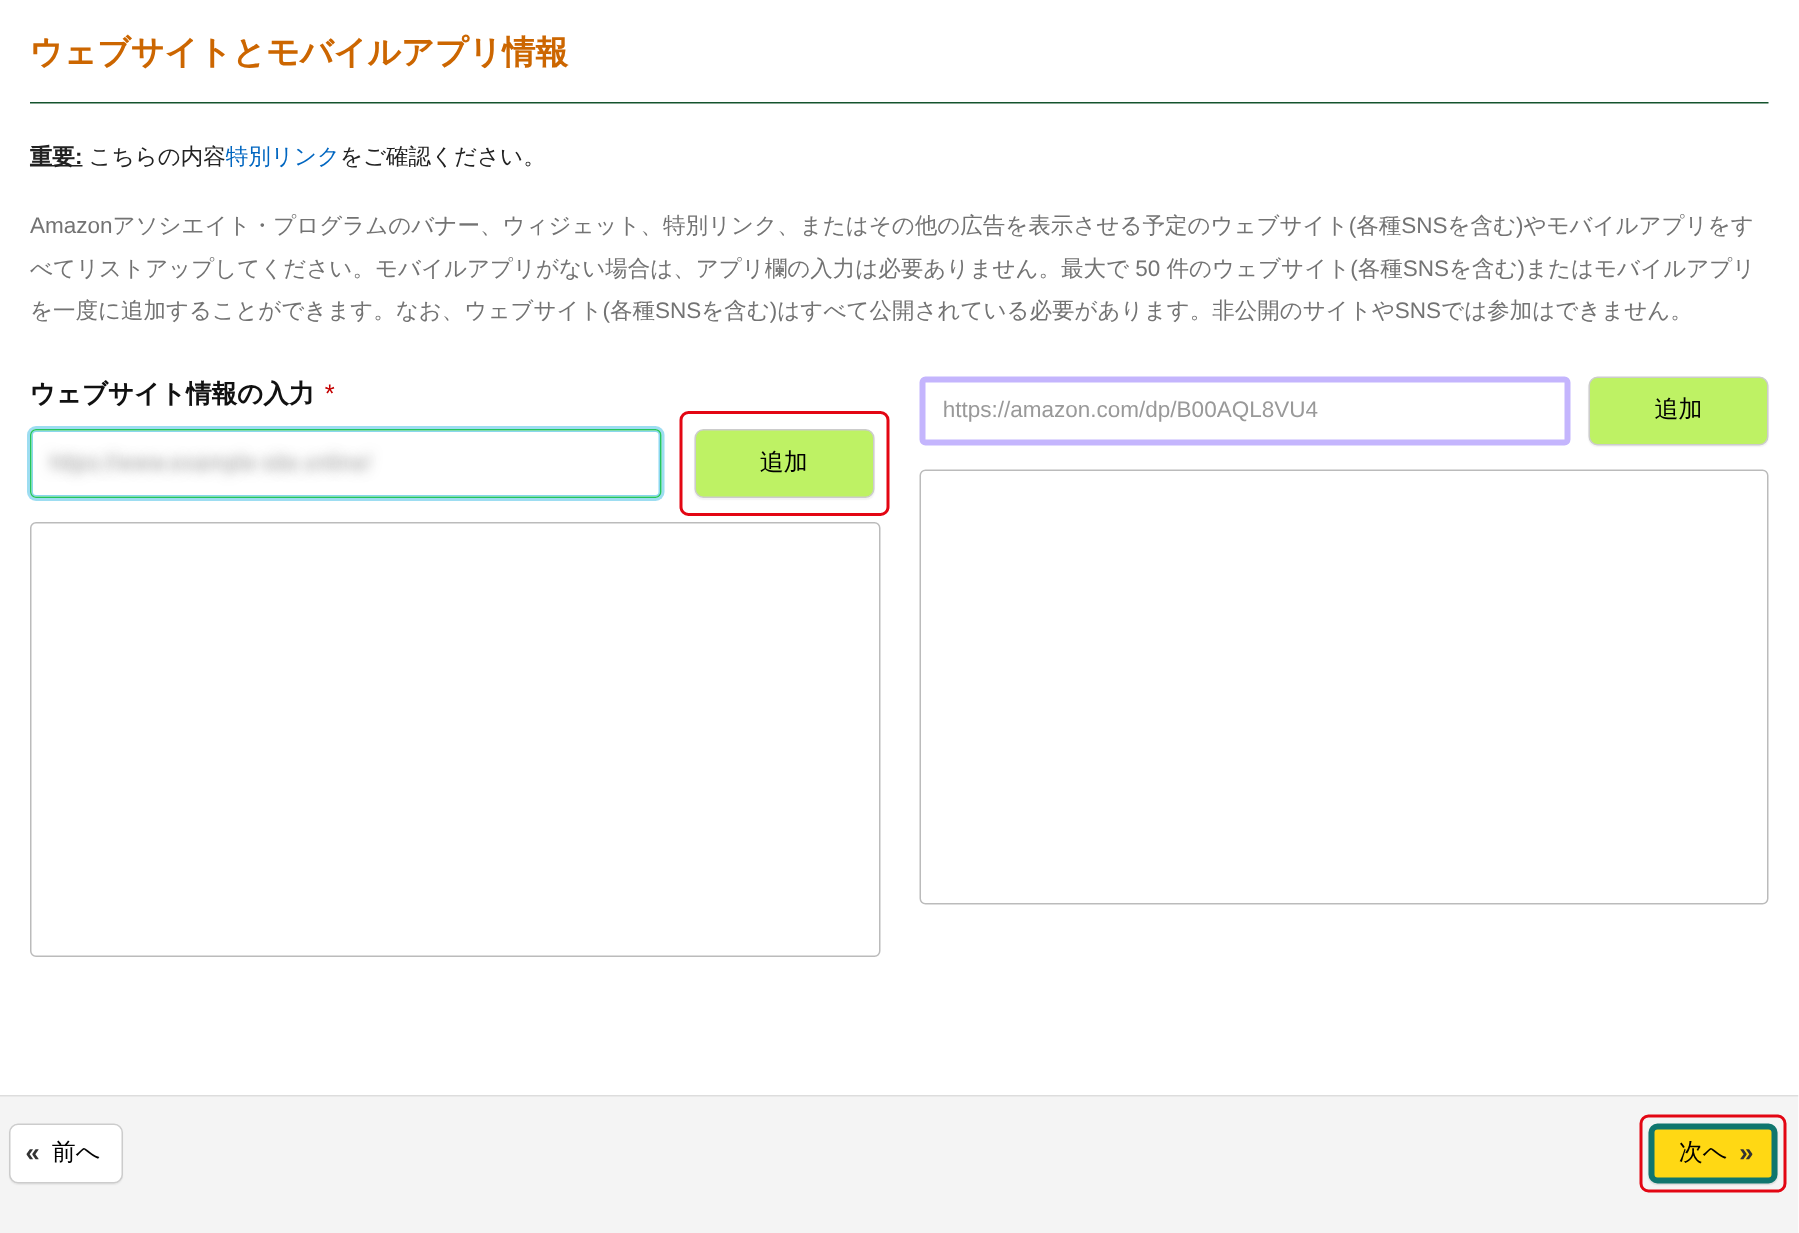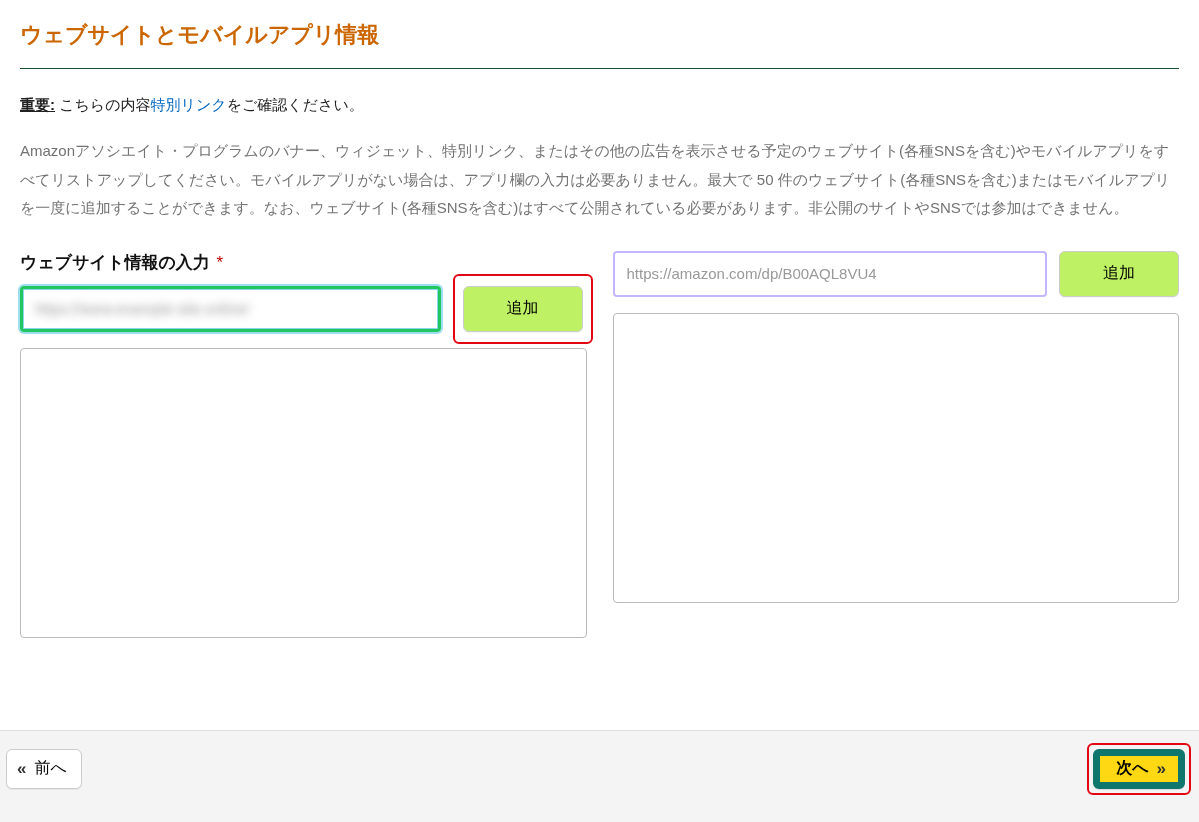--- a/index.html
+++ b/index.html
@@ -52,29 +52,29 @@
     }
     .req { color: #c40000; font-weight: normal; margin-left: 2px; }
     .input-row {
       display: flex;
       gap: 12px;
       align-items: stretch;
     }
     .url-input {
       flex: 1;
       height: 46px;
-      border: 2px solid #c4b5fd;
+      border: 4px solid #c4b5fd;
       border-radius: 4px;
       padding: 0 12px;
       font-size: 15px;
       color: #111;
     }
     .url-input::placeholder { color: #999; }
     .url-input.focused {
-      border: 3px solid #22c55e;
+      border: 1px solid #22c55e;
       box-shadow: 0 0 0 2px rgba(91,198,232,0.6), inset 0 0 0 1px #89d7ee;
       outline: none;
     }
     .blurred {
       color: transparent;
       text-shadow: 0 0 8px rgba(120,120,120,0.8);
       user-select: none;
     }
     .add-btn {
       width: 120px;
@@ -130,24 +130,24 @@
       border-radius: 6px;
       padding: 4px;
     }
     .next-btn {
       display: inline-flex;
       align-items: center;
       gap: 8px;
       height: 40px;
       padding: 0 12px 0 16px;
       background: #ffd814;
-      border: 7px solid #0f766e;
+      border: 4px solid #0f766e;
       border-radius: 6px;
       font-size: 16px;
-      font-weight: 700;
+      font-weight: 400;
       cursor: pointer;
       box-shadow: 0 1px 1px rgba(0,0,0,0.1);
     }
     .chev {
       font-family: Arial, sans-serif;
       font-weight: bold;
       color: #333;
     }
     .chev-double-left::before { content: "«"; font-size: 17px; }
     .chev-double-right::before { content: "»"; font-size: 17px; }

